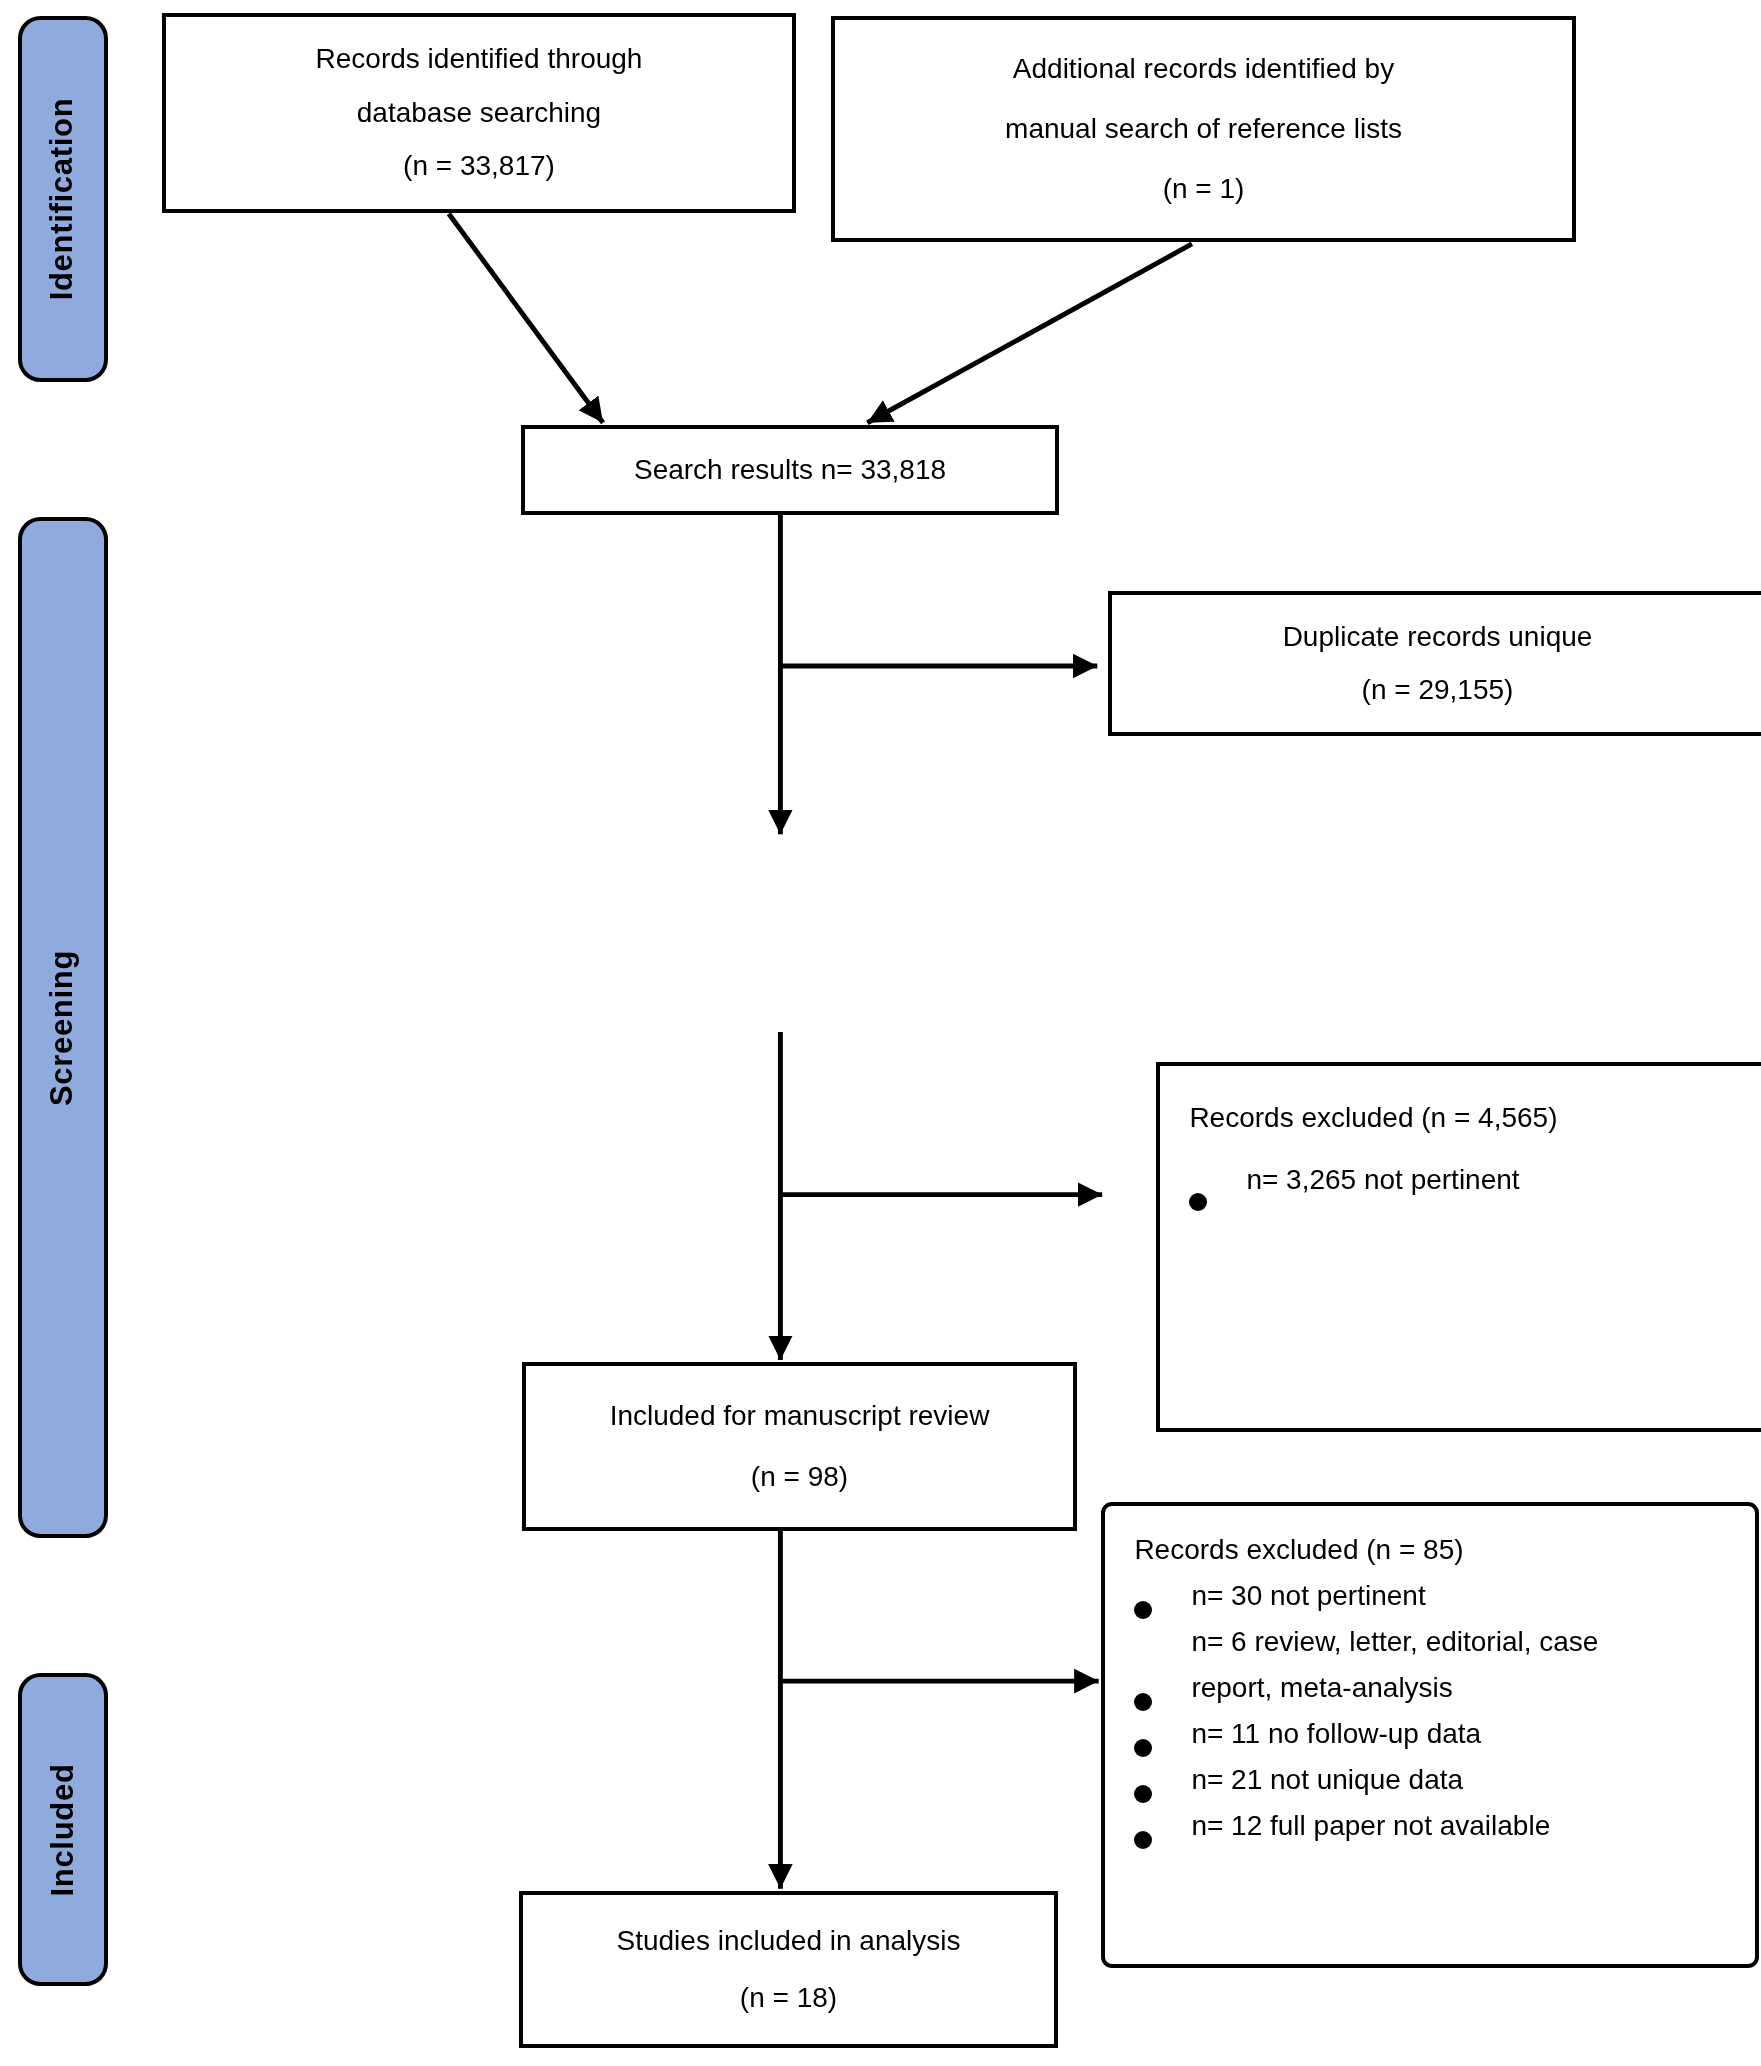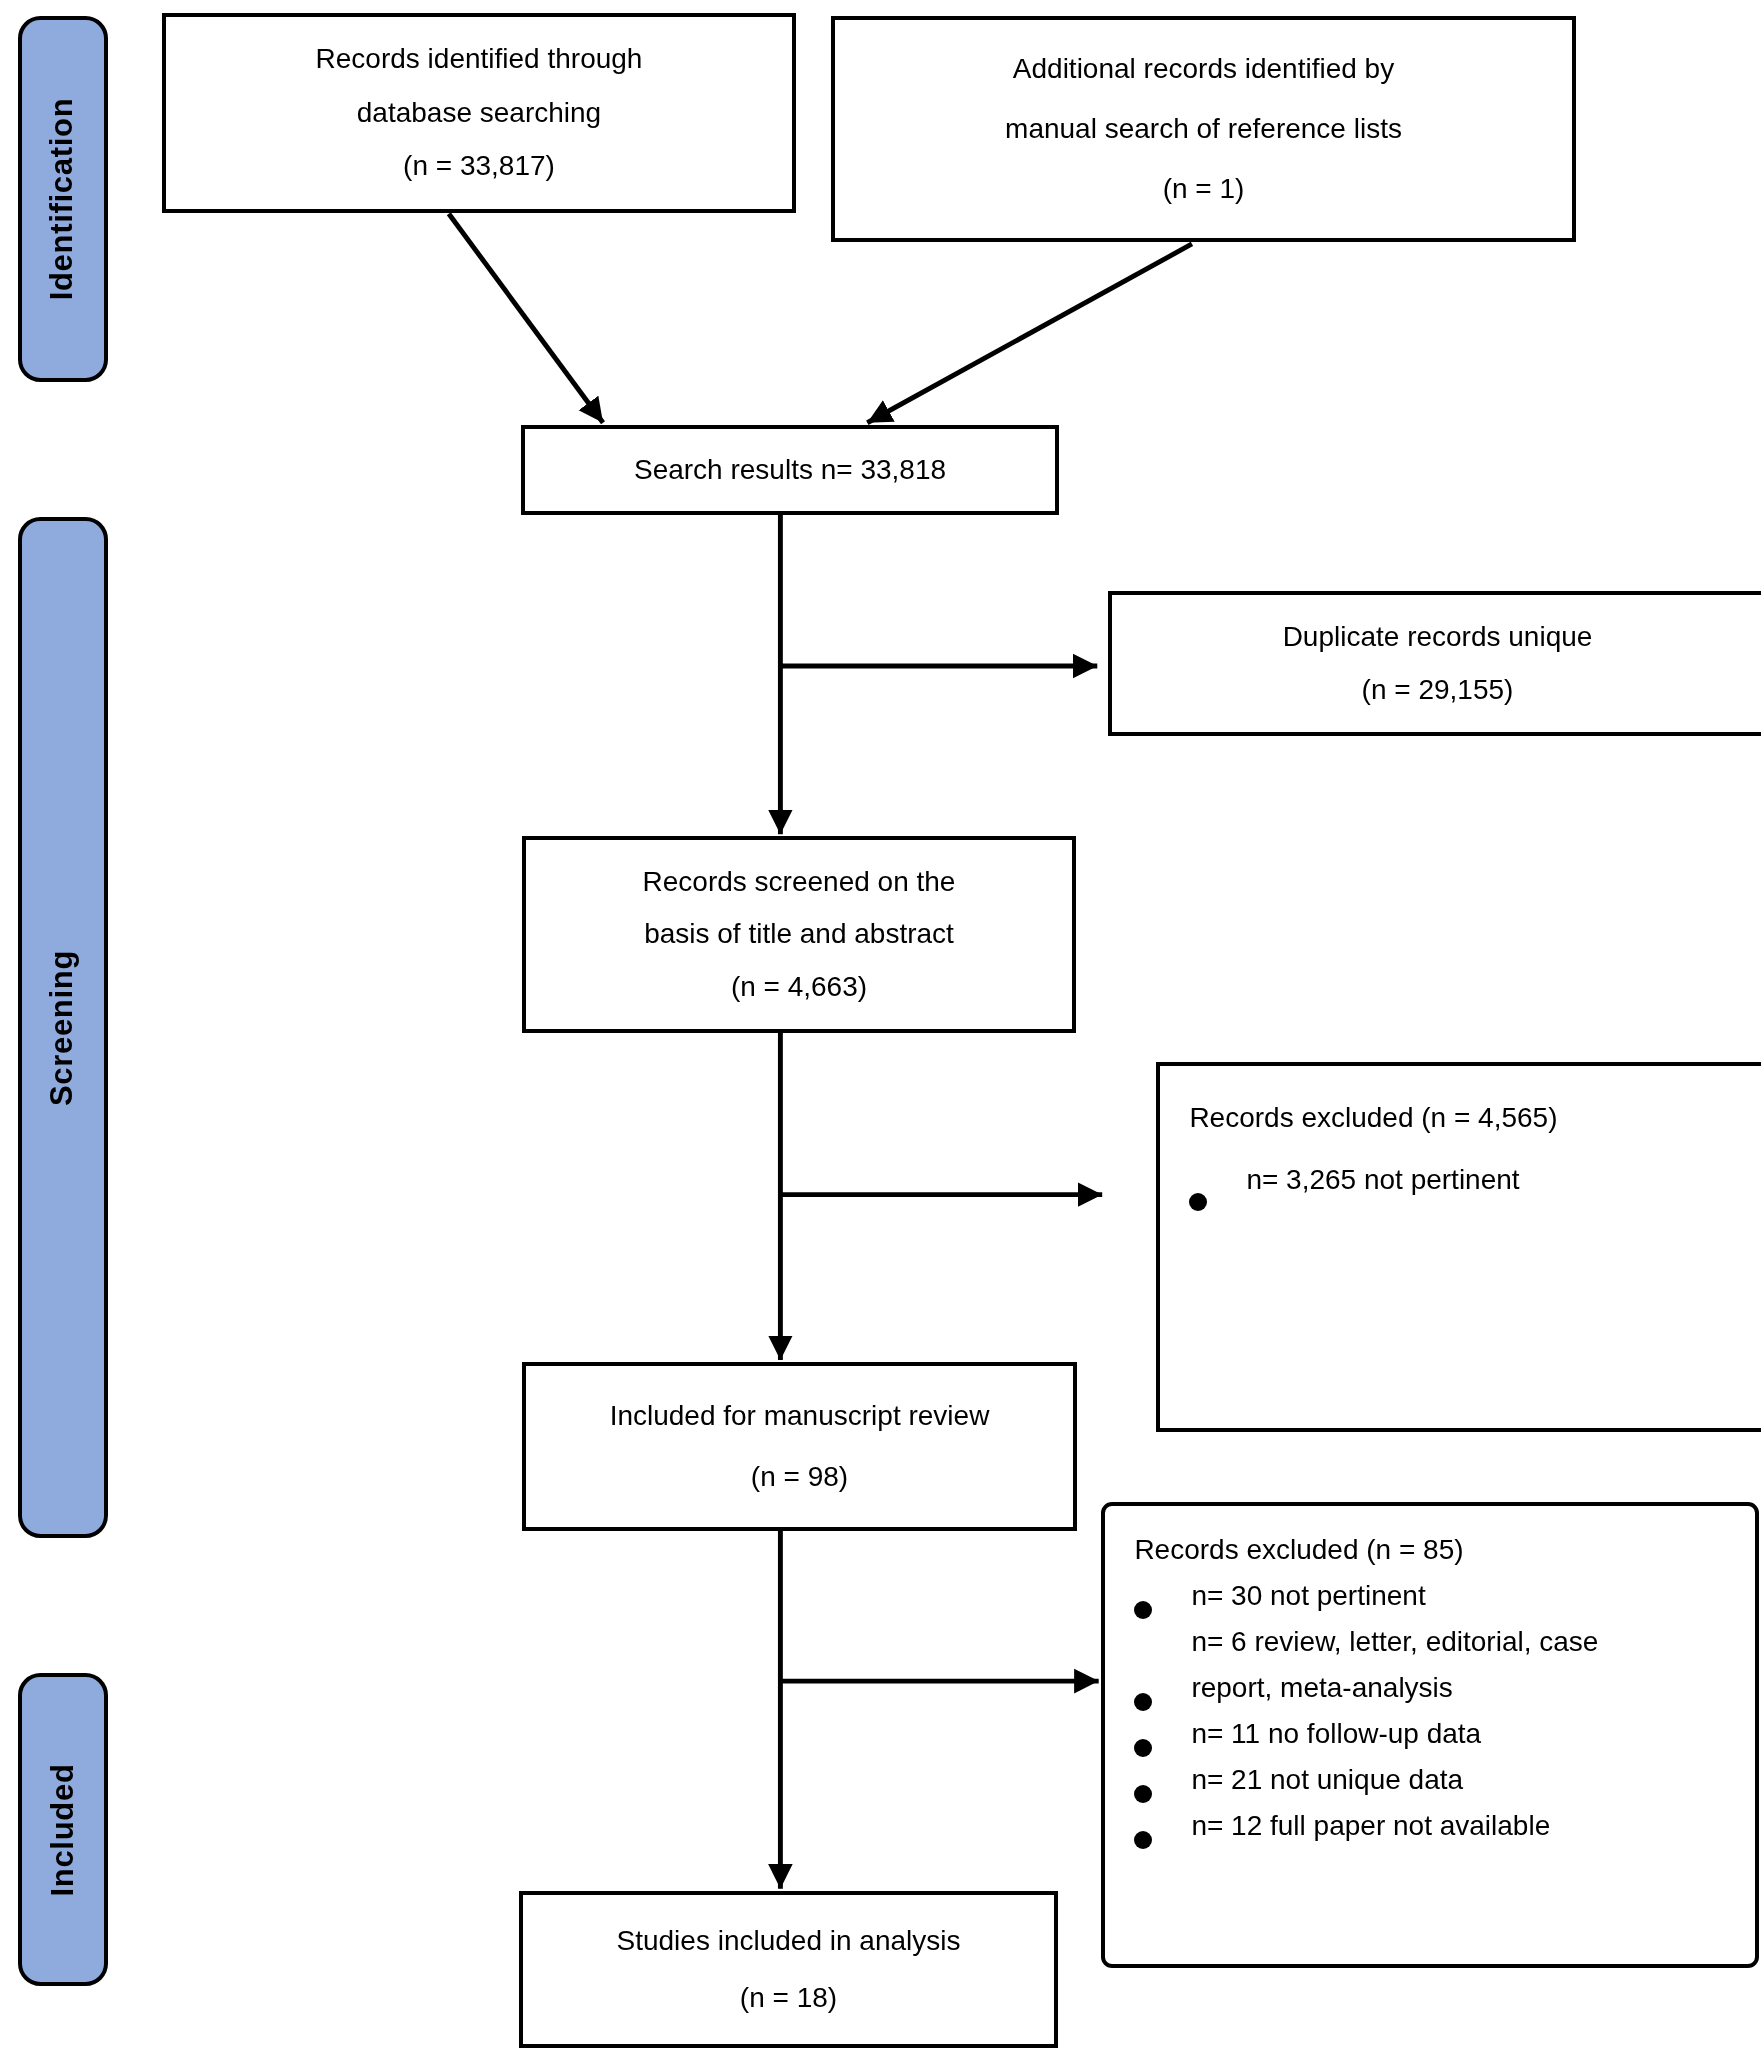--- a/index.html
+++ b/index.html
@@ -120,25 +120,20 @@
 
   <div class="node center" style="left:512px;top:425px;width:538px;height:90px;">
     <div class="line">Search results n= 33,818</div>
   </div>
 
   <div class="node center" style="left:1099px;top:591px;width:659px;height:145px;">
     <div class="line">Duplicate records unique</div>
     <div class="line">(n = 29,155)</div>
   </div>
 
-  <div class="node center" style="left:513px;top:836px;width:554px;height:197px;">
-    <div class="line">Records screened on the</div>
-    <div class="line">basis of title and abstract</div>
-    <div class="line">(n = 4,663)</div>
-  </div>
 
   <div class="node list lead-loose" style="left:1156px;top:1062px;width:653px;height:370px;">
     <div class="list-title">Records excluded (n = 4,565)</div>
     <div class="bullet-row">
       <span class="dot"></span>
       <span class="bullet-text">n= 3,265 not pertinent</span>
     </div>
   </div>
 
   <div class="node center" style="left:513px;top:1362px;width:555px;height:169px;">

